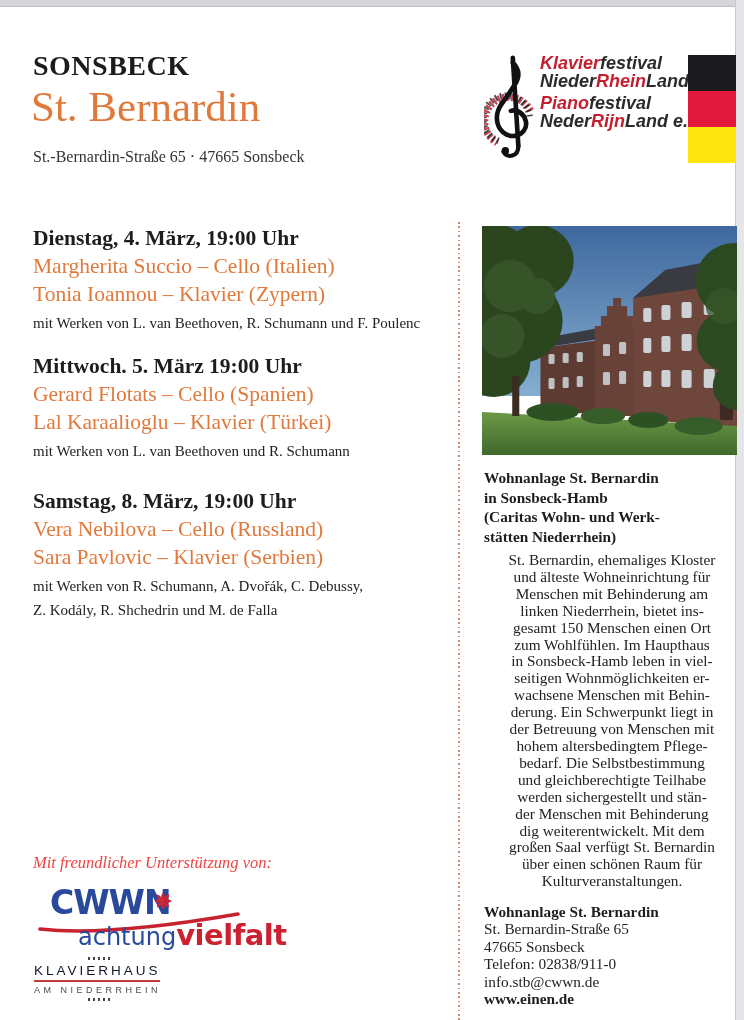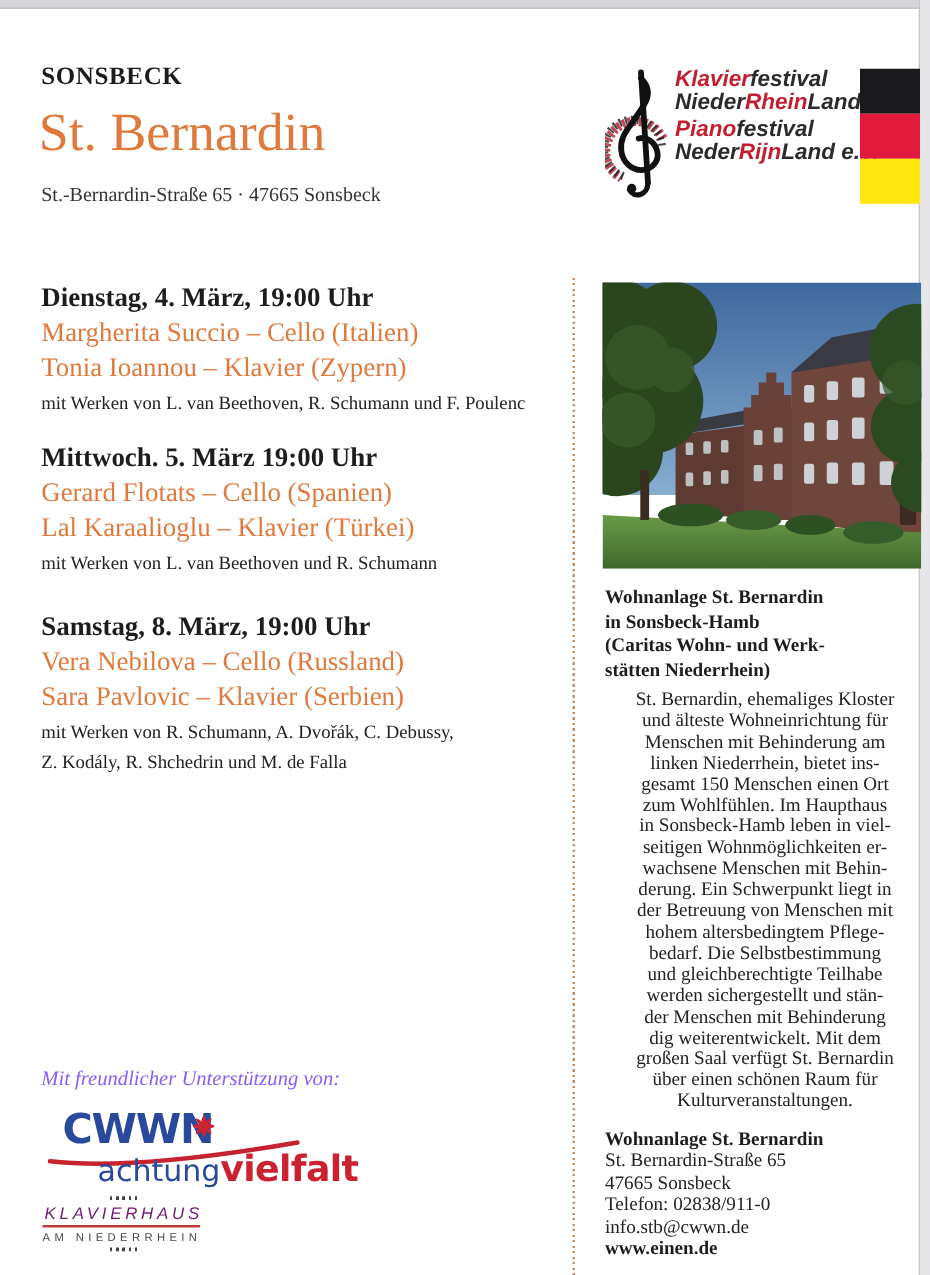--- a/index.html
+++ b/index.html
@@ -4,21 +4,21 @@
 <style>
   html,body{margin:0;padding:0;}
   body{width:744px;height:1020px;background:#ffffff;font-family:"Liberation Serif",serif;color:#222;overflow:hidden;}
   .page{position:relative;width:744px;height:1020px;background:#fff;}
 
   
   .top-edge{position:absolute;left:0;top:0;width:744px;height:6px;background:#d6d6da;border-bottom:1px solid #bdbdc2;}
   .right-edge{position:absolute;right:0;top:0;width:8px;height:1020px;background:#e6e6e9;border-left:1px solid #c6c6cb;}
 
   
-  .city{position:absolute;left:33px;top:50px;font-size:20px;font-weight:bold;letter-spacing:.5px;color:#1c1c1c;}
+  .city{position:absolute;left:33px;top:50px;font-size:28px;font-weight:bold;letter-spacing:.5px;color:#1c1c1c;}
   .venue{position:absolute;left:31px;top:82px;font-size:43px;color:#e0793c;}
   .address{position:absolute;left:33px;top:148px;font-size:16px;color:#333;}
 
   
   .clef{position:absolute;left:484px;top:50px;width:52px;height:118px;}
   .logo-text{position:absolute;left:540px;top:54px;font-family:Liberation Sans, sans-serif;font-weight:bold;font-style:italic;font-size:18px;line-height:18px;white-space:nowrap;}
   .logo-text .gap{margin-top:4px;}
   .lg-red{color:#c41f30;}
   .lg-dark{color:#2b2b2b;}
 
@@ -32,31 +32,31 @@
 
   
   .concert{position:absolute;left:33px;white-space:nowrap;}
   .c-date{font-size:21.5px;font-weight:bold;color:#1d1d1d;line-height:28px;}
   .c-name{font-size:21.5px;color:#e0793c;line-height:28px;}
   .c-works{font-size:15px;color:#222;line-height:24px;margin-top:3px;}
 
   .note{position:absolute;left:33px;top:637px;font-size:16.5px;color:#222;}
 
   
-  .supporters-intro{position:absolute;left:33px;top:853px;font-style:italic;font-size:16.5px;color:#8b5cf6;}
+  .supporters-intro{position:absolute;left:33px;top:853px;font-style:italic;font-size:16.5px;color:#ef4444;}
   .cwwn{position:absolute;left:38px;top:886px;width:210px;height:66px;font-family:"DejaVu Sans",sans-serif;}
   .cwwn-name{position:absolute;left:12px;top:0px;font-size:33px;font-weight:bold;color:#28499c;letter-spacing:-1px;line-height:34px;}
   .cwwn-flame{position:absolute;left:116px;top:6px;width:18px;height:18px;}
   .cwwn-swoosh{position:absolute;left:0px;top:26px;width:205px;height:22px;}
   .cwwn-tagline{position:absolute;left:40px;top:32px;white-space:nowrap;}
   .cwwn-achtung{font-size:24px;color:#28499c;}
   .cwwn-vielfalt{font-size:29px;font-weight:bold;color:#cc2130;letter-spacing:-.5px;}
   .klavierhaus{position:absolute;left:34px;top:957px;width:130px;font-family:"Liberation Sans",sans-serif;}
   .kh-dots{height:3px;width:22px;margin:0 auto 3px auto;background:repeating-linear-gradient(90deg,#444 0 2px,transparent 2px 5px);}
-  .kh-name{font-size:13.5px;letter-spacing:3px;color:#701a75;text-align:center;white-space:nowrap;font-style:italic;}
+  .kh-name{font-size:13.5px;letter-spacing:3px;color:#0f172a;text-align:left;white-space:nowrap;}
   .kh-line{height:2px;background:#c33b3b;margin:2px 0 3px 0;width:126px;}
   .kh-sub{font-size:9px;letter-spacing:3.5px;color:#4a4a4a;white-space:nowrap;}
 
   
   .photo{position:absolute;left:482px;top:226px;width:255px;height:229px;}
   .about{position:absolute;left:484px;top:468px;width:256px;}
   .about-head div{font-size:15.3px;font-weight:bold;line-height:19.5px;white-space:nowrap;color:#1d1d1d;}
   .about-body{margin-top:6px;text-align:center;}
   .about-body div{font-size:15.3px;line-height:16.9px;white-space:nowrap;color:#222;}
   .contact{position:absolute;left:484px;top:903px;}

